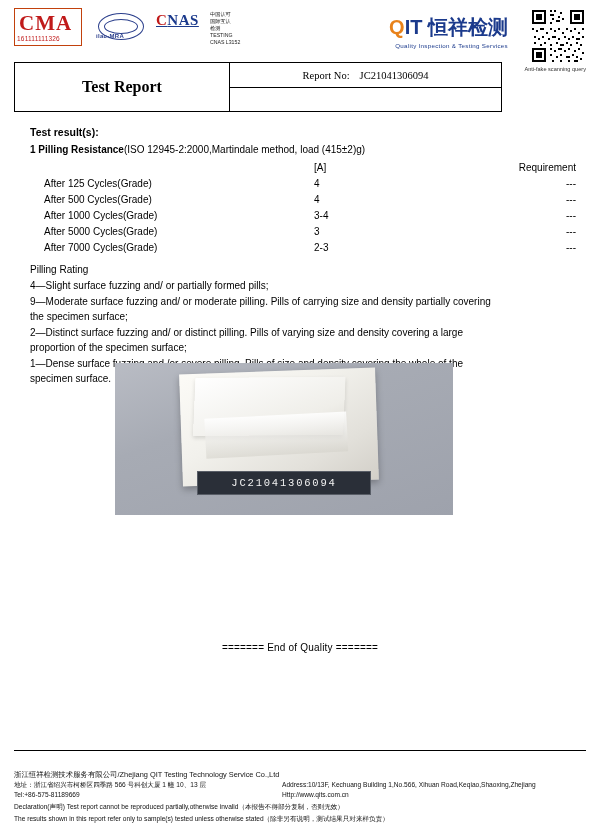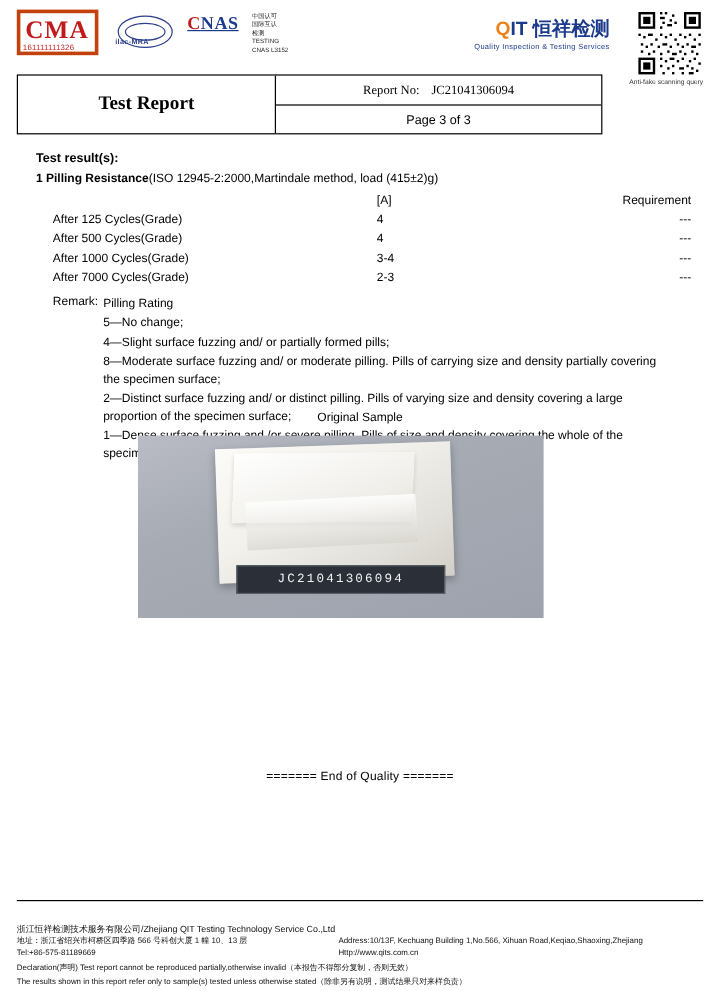--- a/index.html
+++ b/index.html
@@ -23,21 +23,21 @@
     position: absolute;
     left: 14px;
     top: 8px;
     width: 572px;
     height: 44px;
   }
   .cma-box {
     position: absolute;
     left: 0; top: 0;
     width: 68px; height: 38px;
-    border: 3px solid #c2410c;
+    border: 1px solid #c2410c;
     box-sizing: border-box;
     background: #fff;
   }
   .cma-text {
     position: absolute;
     left: 4px; top: 2px;
     font-size: 21px;
     font-weight: bold;
     color: #c01a1a;
     letter-spacing: 1px;
@@ -100,21 +100,21 @@
     font-size: 5.2px;
     line-height: 7px;
     color: #222;
   }
   .qit-logo {
     position: absolute;
     right: 78px; top: 6px;
     text-align: right;
   }
   .qit-main {
-    font-size: 16px;
+    font-size: 20px;
     font-weight: bold;
     color: #1b3a8c;
     letter-spacing: 0px;
     font-family: "Liberation Sans", sans-serif;
     white-space: nowrap;
   }
   .qit-main .q-orange { color: #e8821a; }
   .qit-sub {
     font-size: 6.2px;
     color: #1b3a8c;
@@ -457,23 +457,20 @@
   </div>
 
   <div class="title-table">
     <div class="tt-left">
       <span>Test Report</span>
     </div>
     <div class="tt-right-top">
       <span class="label">Report No:</span>
       <span>JC21041306094</span>
     </div>
-    <div class="tt-right-bot">
-      <span>Page 3 of 3</span>
-    </div>
   </div>
 
   <div class="body-area">
 
     <div class="sec-title">Test result(s):</div>
 
     <div class="item-title">
       <span>1</span>
       <span>Pilling Resistance</span><span class="norm">(ISO 12945-2:2000,Martindale method, load (415±2)g)</span>
     </div>
@@ -494,41 +491,43 @@
           <td class="col-name">After 500 Cycles(Grade)</td>
           <td class="col-val">4</td>
           <td class="col-req">---</td>
         </tr>
         <tr>
           <td class="col-name">After 1000 Cycles(Grade)</td>
           <td class="col-val">3-4</td>
           <td class="col-req">---</td>
         </tr>
         <tr>
+          <td class="col-name">After 5000 Cycles(Grade)</td>
+          <td class="col-val">3</td>
+          <td class="col-req">---</td>
+        </tr>
+        <tr>
           <td class="col-name">After 7000 Cycles(Grade)</td>
           <td class="col-val">2-3</td>
           <td class="col-req">---</td>
         </tr>
       </tbody>
     </table>
 
     <div class="remark-wrap">
-      <div class="remark-label">Remark:</div>
       <div class="remark-body">
         <div>Pilling Rating</div>
-        <div>5—No change;</div>
         <div>4—Slight surface fuzzing and/ or partially formed pills;</div>
-        <div>8—Moderate surface fuzzing and/ or moderate pilling. Pills of carrying size and density partially covering the specimen surface;</div>
+        <div>9—Moderate surface fuzzing and/ or moderate pilling. Pills of carrying size and density partially covering the specimen surface;</div>
         <div>2—Distinct surface fuzzing and/ or distinct pilling. Pills of varying size and density covering a large proportion of the specimen surface;</div>
         <div>1—Dense surface fuzzing and /or severe pilling, Pills of size and density covering the whole of the specimen surface.</div>
       </div>
     </div>
   </div>
 
-  <div class="sample-cap">Original Sample</div>
 
   <div class="sample-photo">
     <div class="cloth"></div>
     <div class="label-plate">
       <span>JC21041306094</span>
     </div>
   </div>
 
   <div class="end-report">======= End of Quality =======</div>
 

